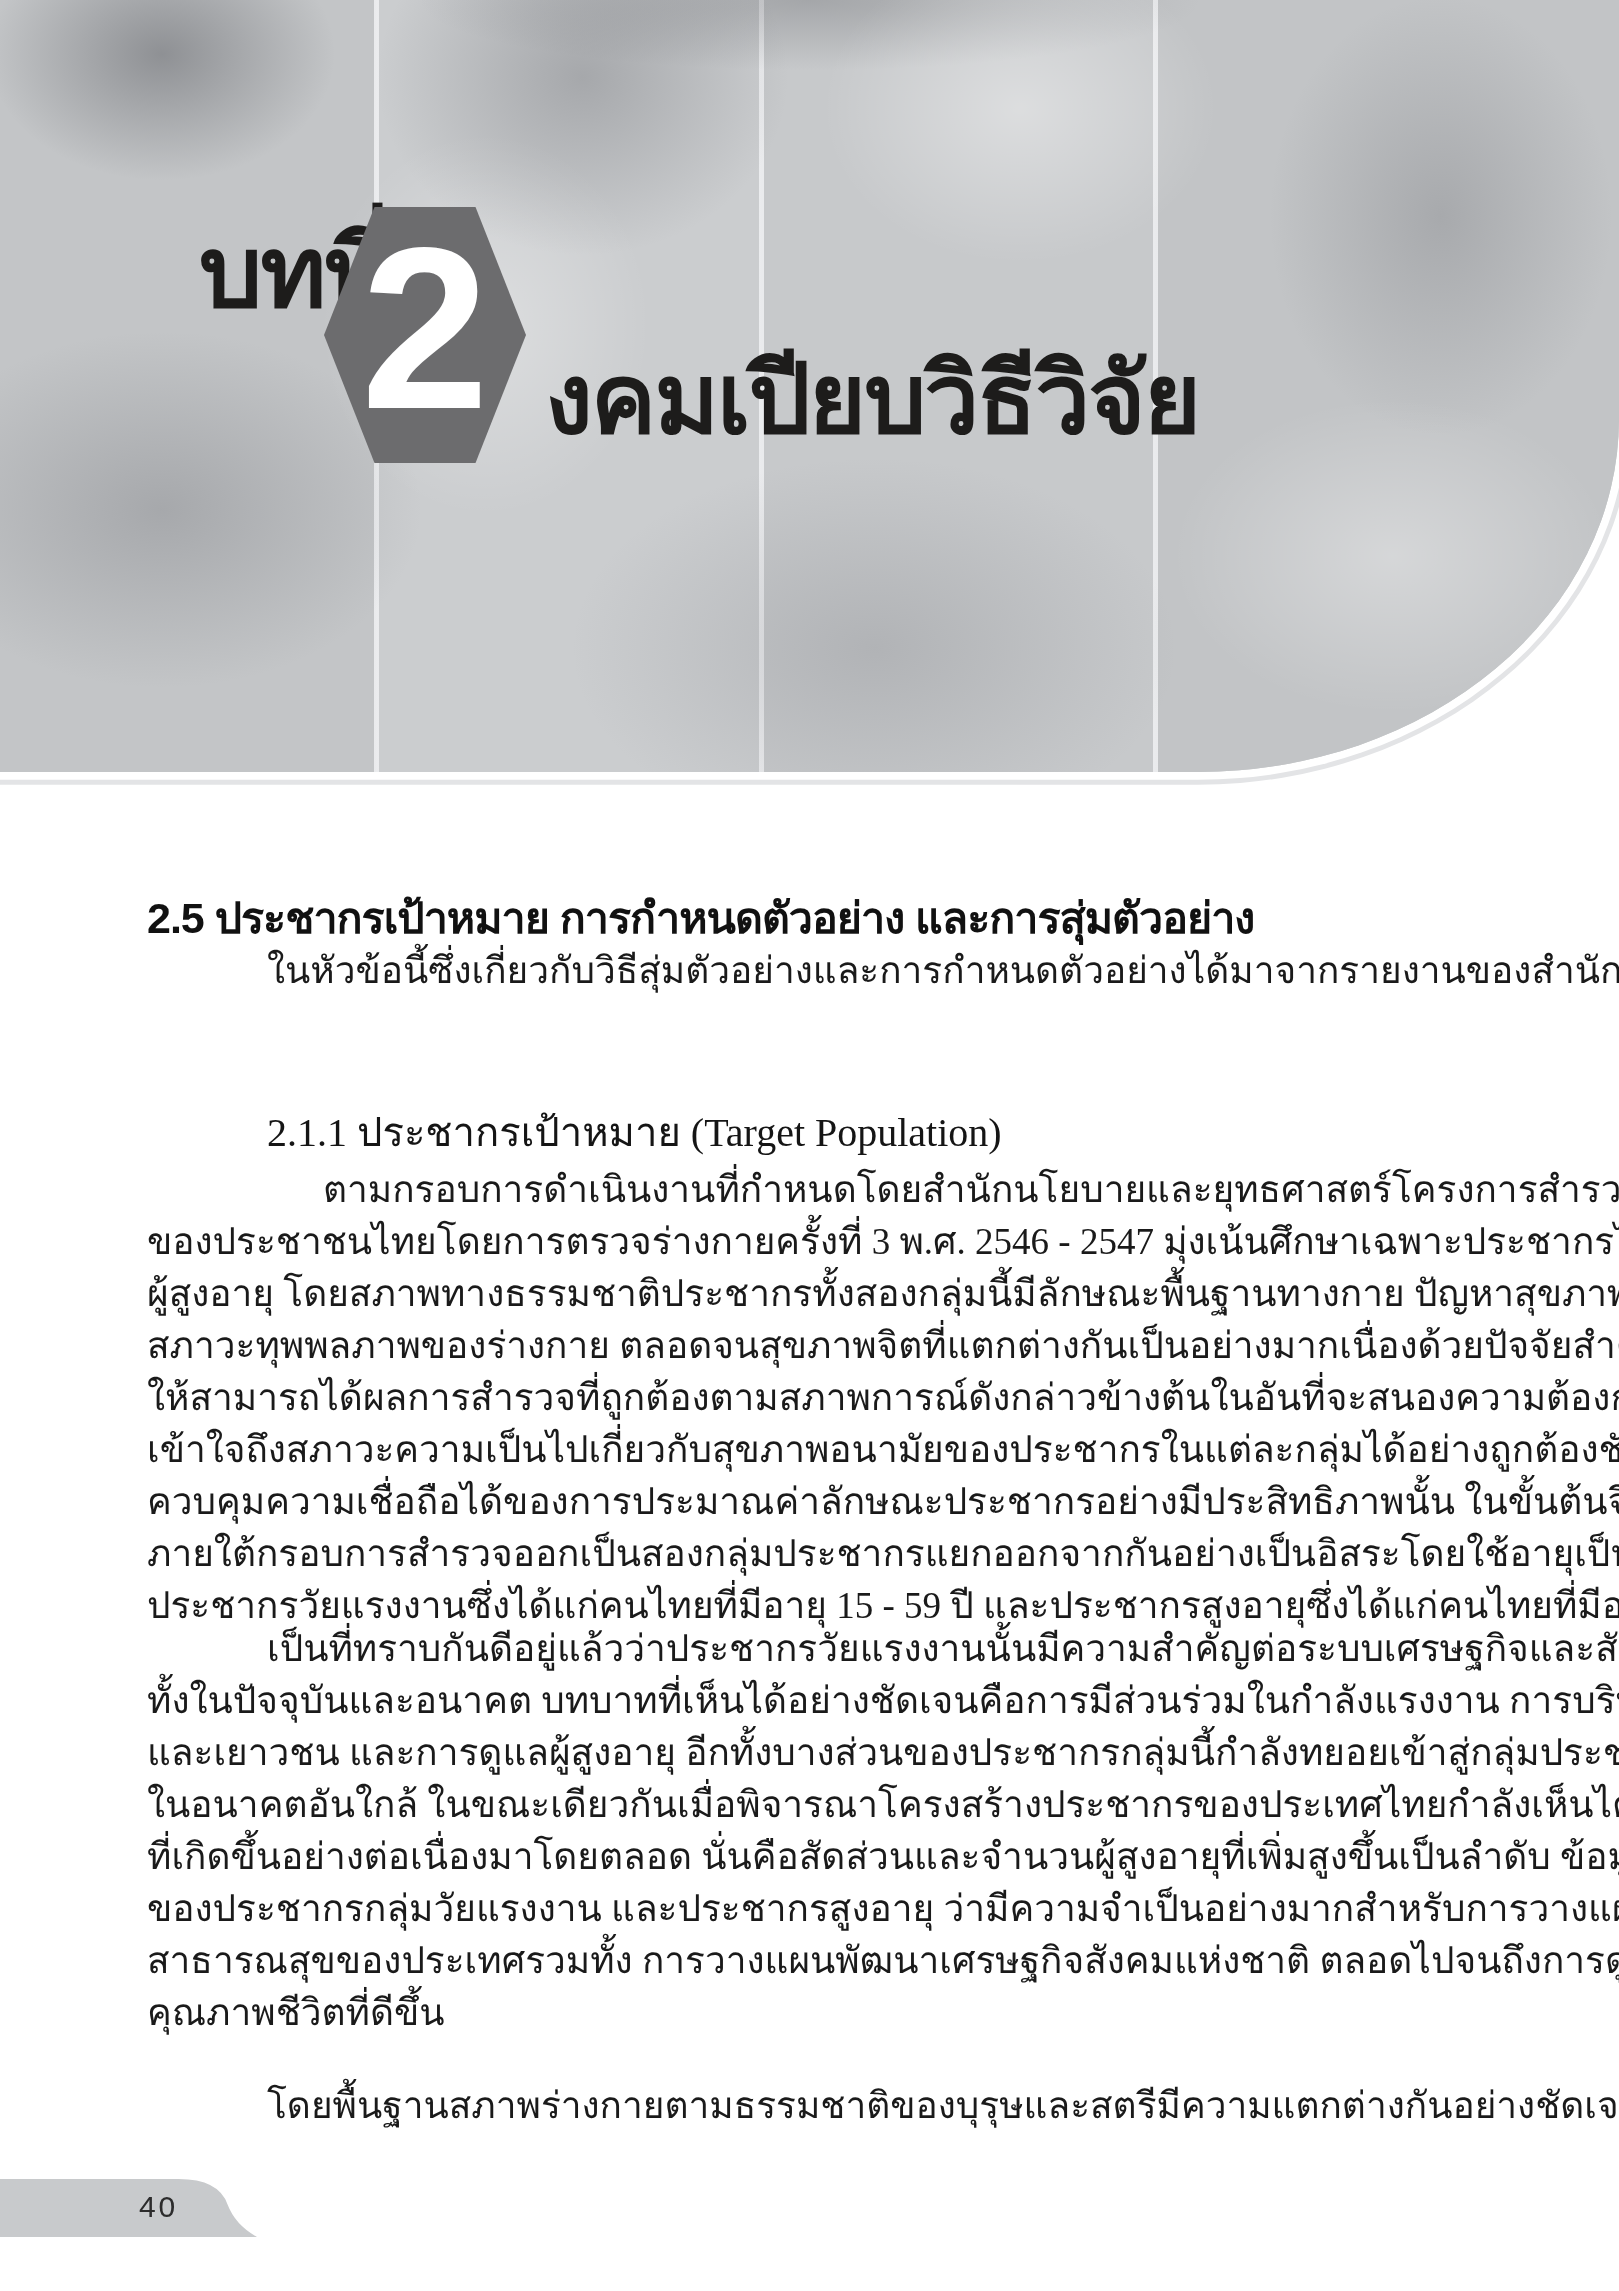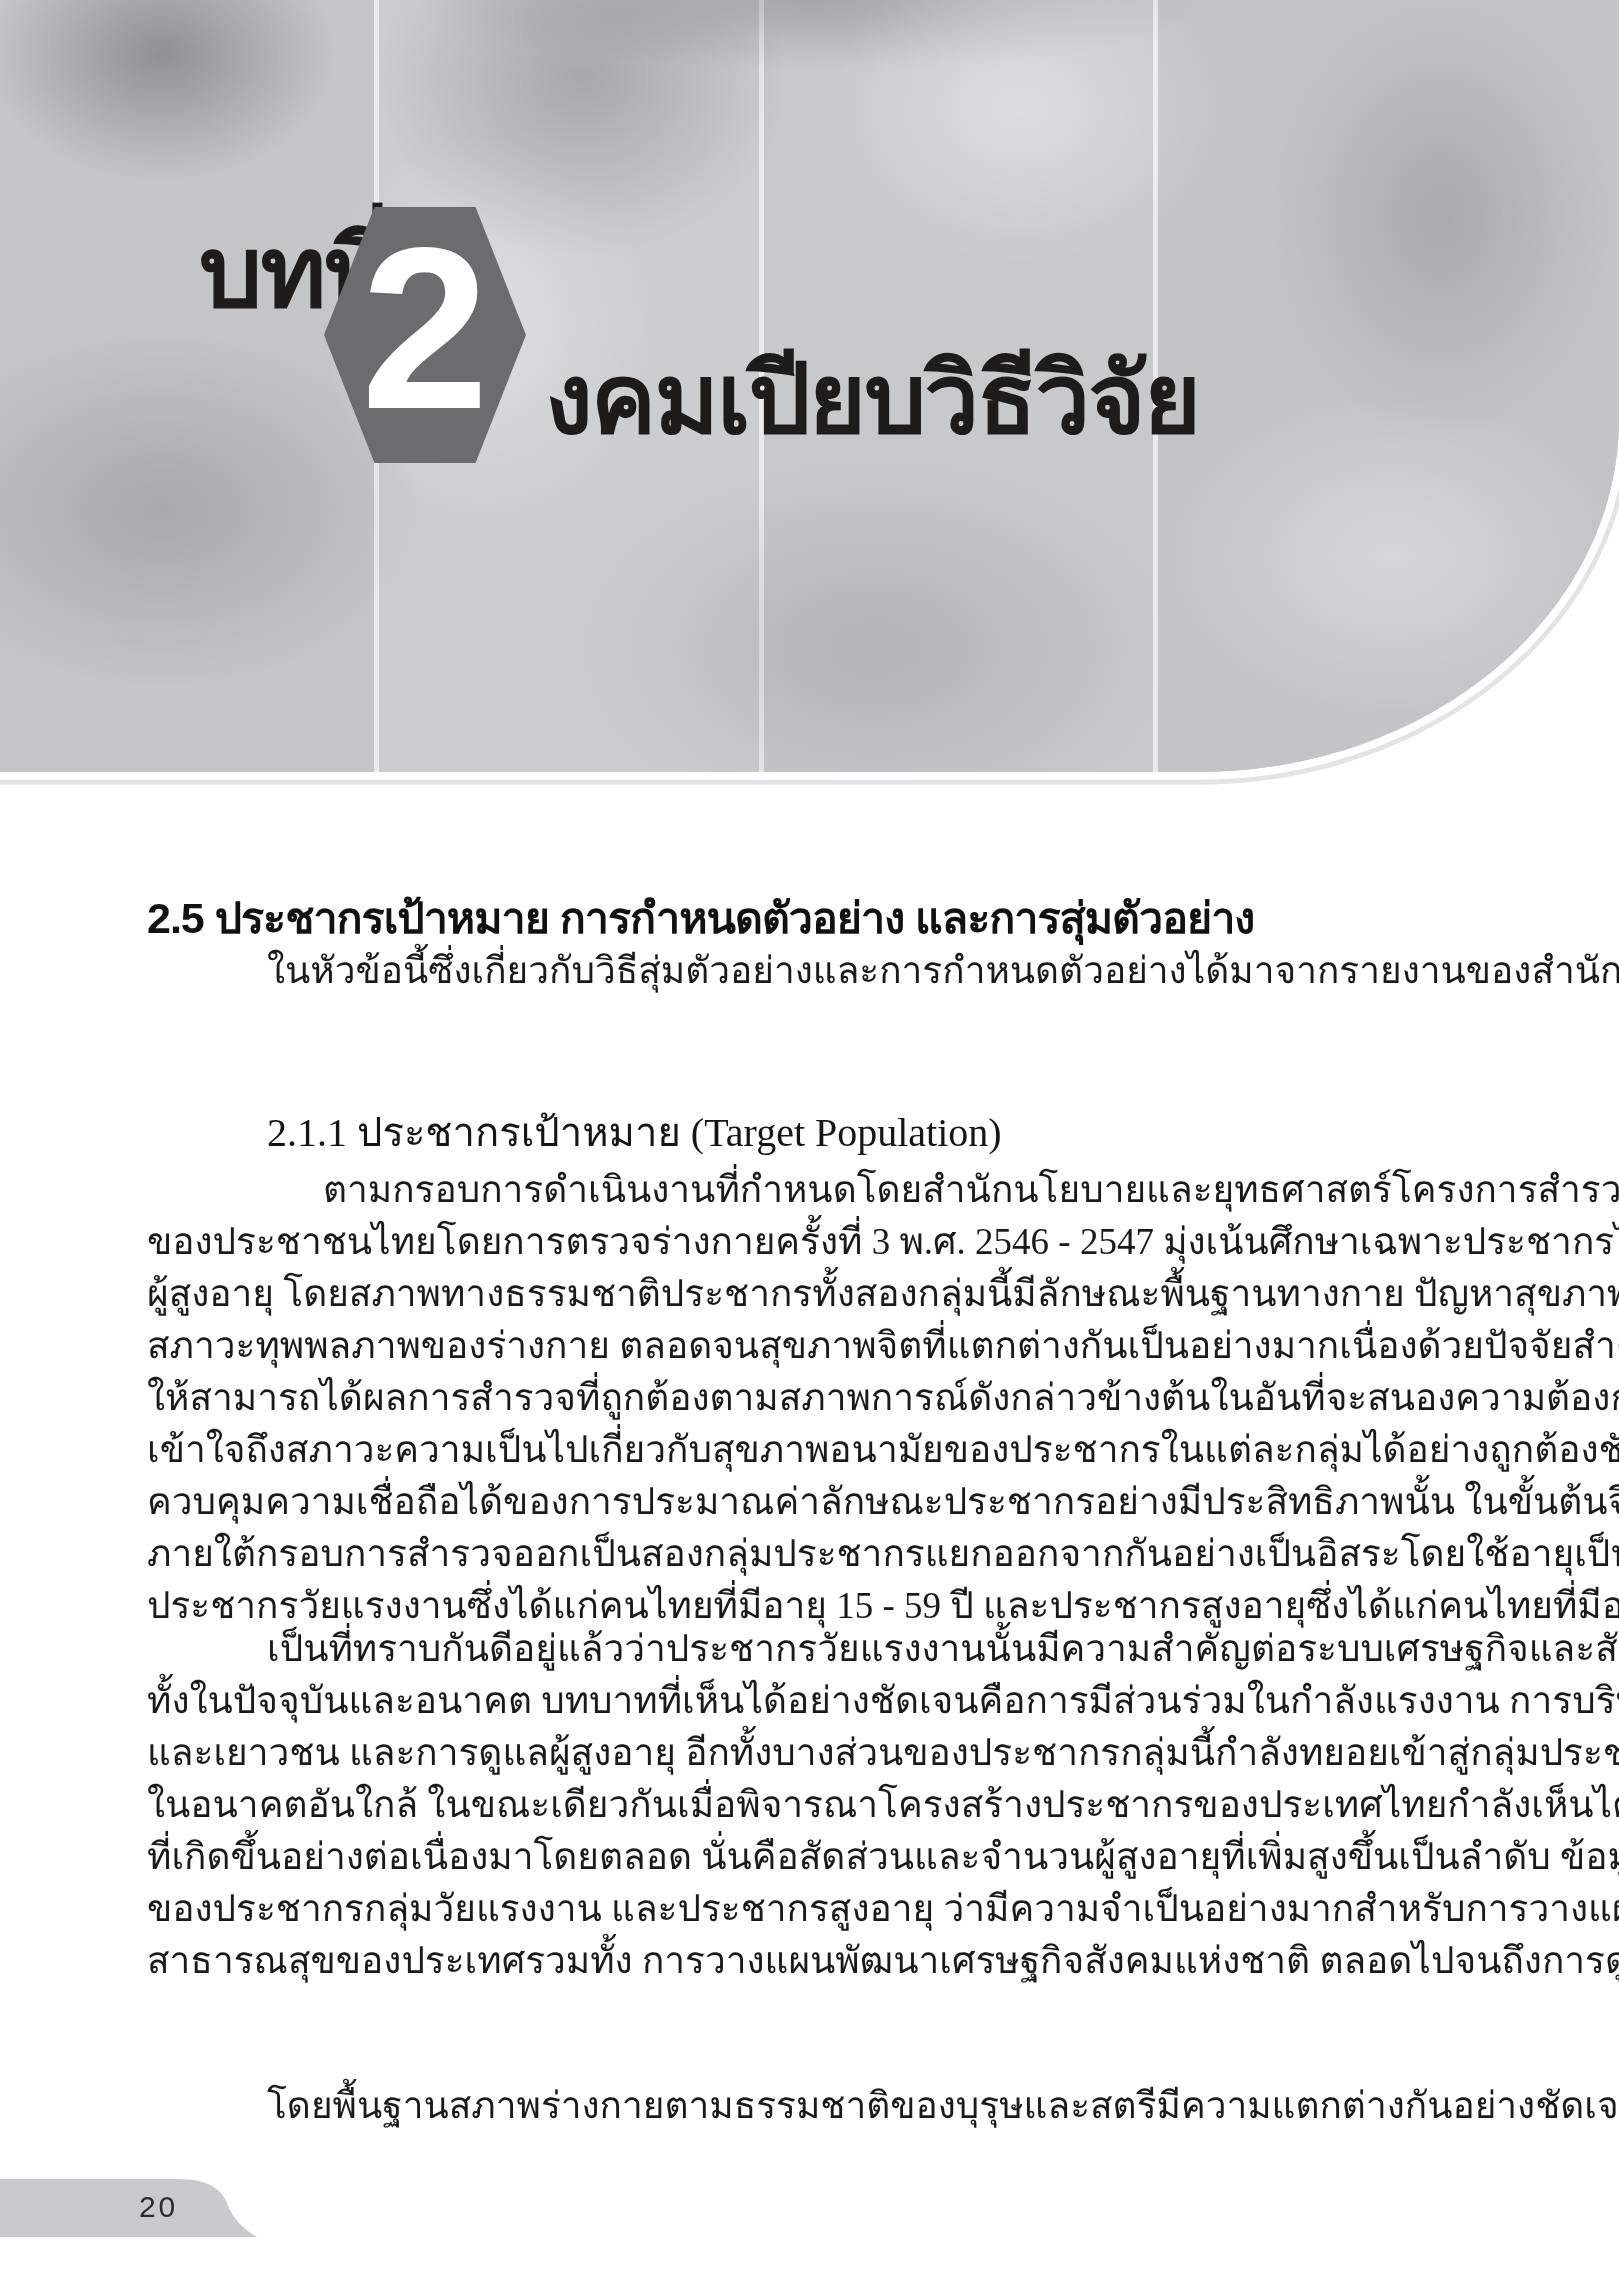--- a/index.html
+++ b/index.html
@@ -123,27 +123,28 @@
     </div>
 
   <div class="para p2">
       <div class="tline">เป็นที่ทราบกันดีอยู่แล้วว่าประชากรวัยแรงงานนั้นมีความสำคัญต่อระบบเศรษฐกิจและสังคมเป็นอย่างมาก</div>
       <div class="tline">ทั้งในปัจจุบันและอนาคต บทบาทที่เห็นได้อย่างชัดเจนคือการมีส่วนร่วมในกำลังแรงงาน การบริบาลทารก การเลี้ยงดูเด็ก</div>
       <div class="tline">และเยาวชน และการดูแลผู้สูงอายุ อีกทั้งบางส่วนของประชากรกลุ่มนี้กำลังทยอยเข้าสู่กลุ่มประชากรสูงอายุของประเทศ</div>
       <div class="tline">ในอนาคตอันใกล้ ในขณะเดียวกันเมื่อพิจารณาโครงสร้างประชากรของประเทศไทยกำลังเห็นได้ชัดเจนถึงการเปลี่ยนแปลง</div>
       <div class="tline">ที่เกิดขึ้นอย่างต่อเนื่องมาโดยตลอด นั่นคือสัดส่วนและจำนวนผู้สูงอายุที่เพิ่มสูงขึ้นเป็นลำดับ ข้อมูลเกี่ยวกับสุขภาพอนามัย</div>
       <div class="tline">ของประชากรกลุ่มวัยแรงงาน และประชากรสูงอายุ ว่ามีความจำเป็นอย่างมากสำหรับการวางแผนและจัดทำนโยบาย</div>
       <div class="tline">สาธารณสุขของประเทศรวมทั้ง การวางแผนพัฒนาเศรษฐกิจสังคมแห่งชาติ ตลอดไปจนถึงการดูแลเกื้อกูลให้ประชากรมี</div>
+      <div class="tline">คุณภาพชีวิตที่ดีขึ้น</div>
     </div>
 
   <div class="para p3">
       <div class="tline">โดยพื้นฐานสภาพร่างกายตามธรรมชาติของบุรุษและสตรีมีความแตกต่างกันอย่างชัดเจน ความแตกต่างนี้จัดได้</div>
     </div>
 
   <div class="page-tab">
     <svg width="257" height="58" viewBox="0 0 262 59">
       <path class="tab-fill" d="M0 0 L182 0 Q223 0 232 26 Q240 47 262 59 L0 59 Z"></path>
     </svg>
-    <span class="page-num">20</span>
+    <span class="page-num">40</span>
   </div>
 
 </div>
 
 
 </body></html>

